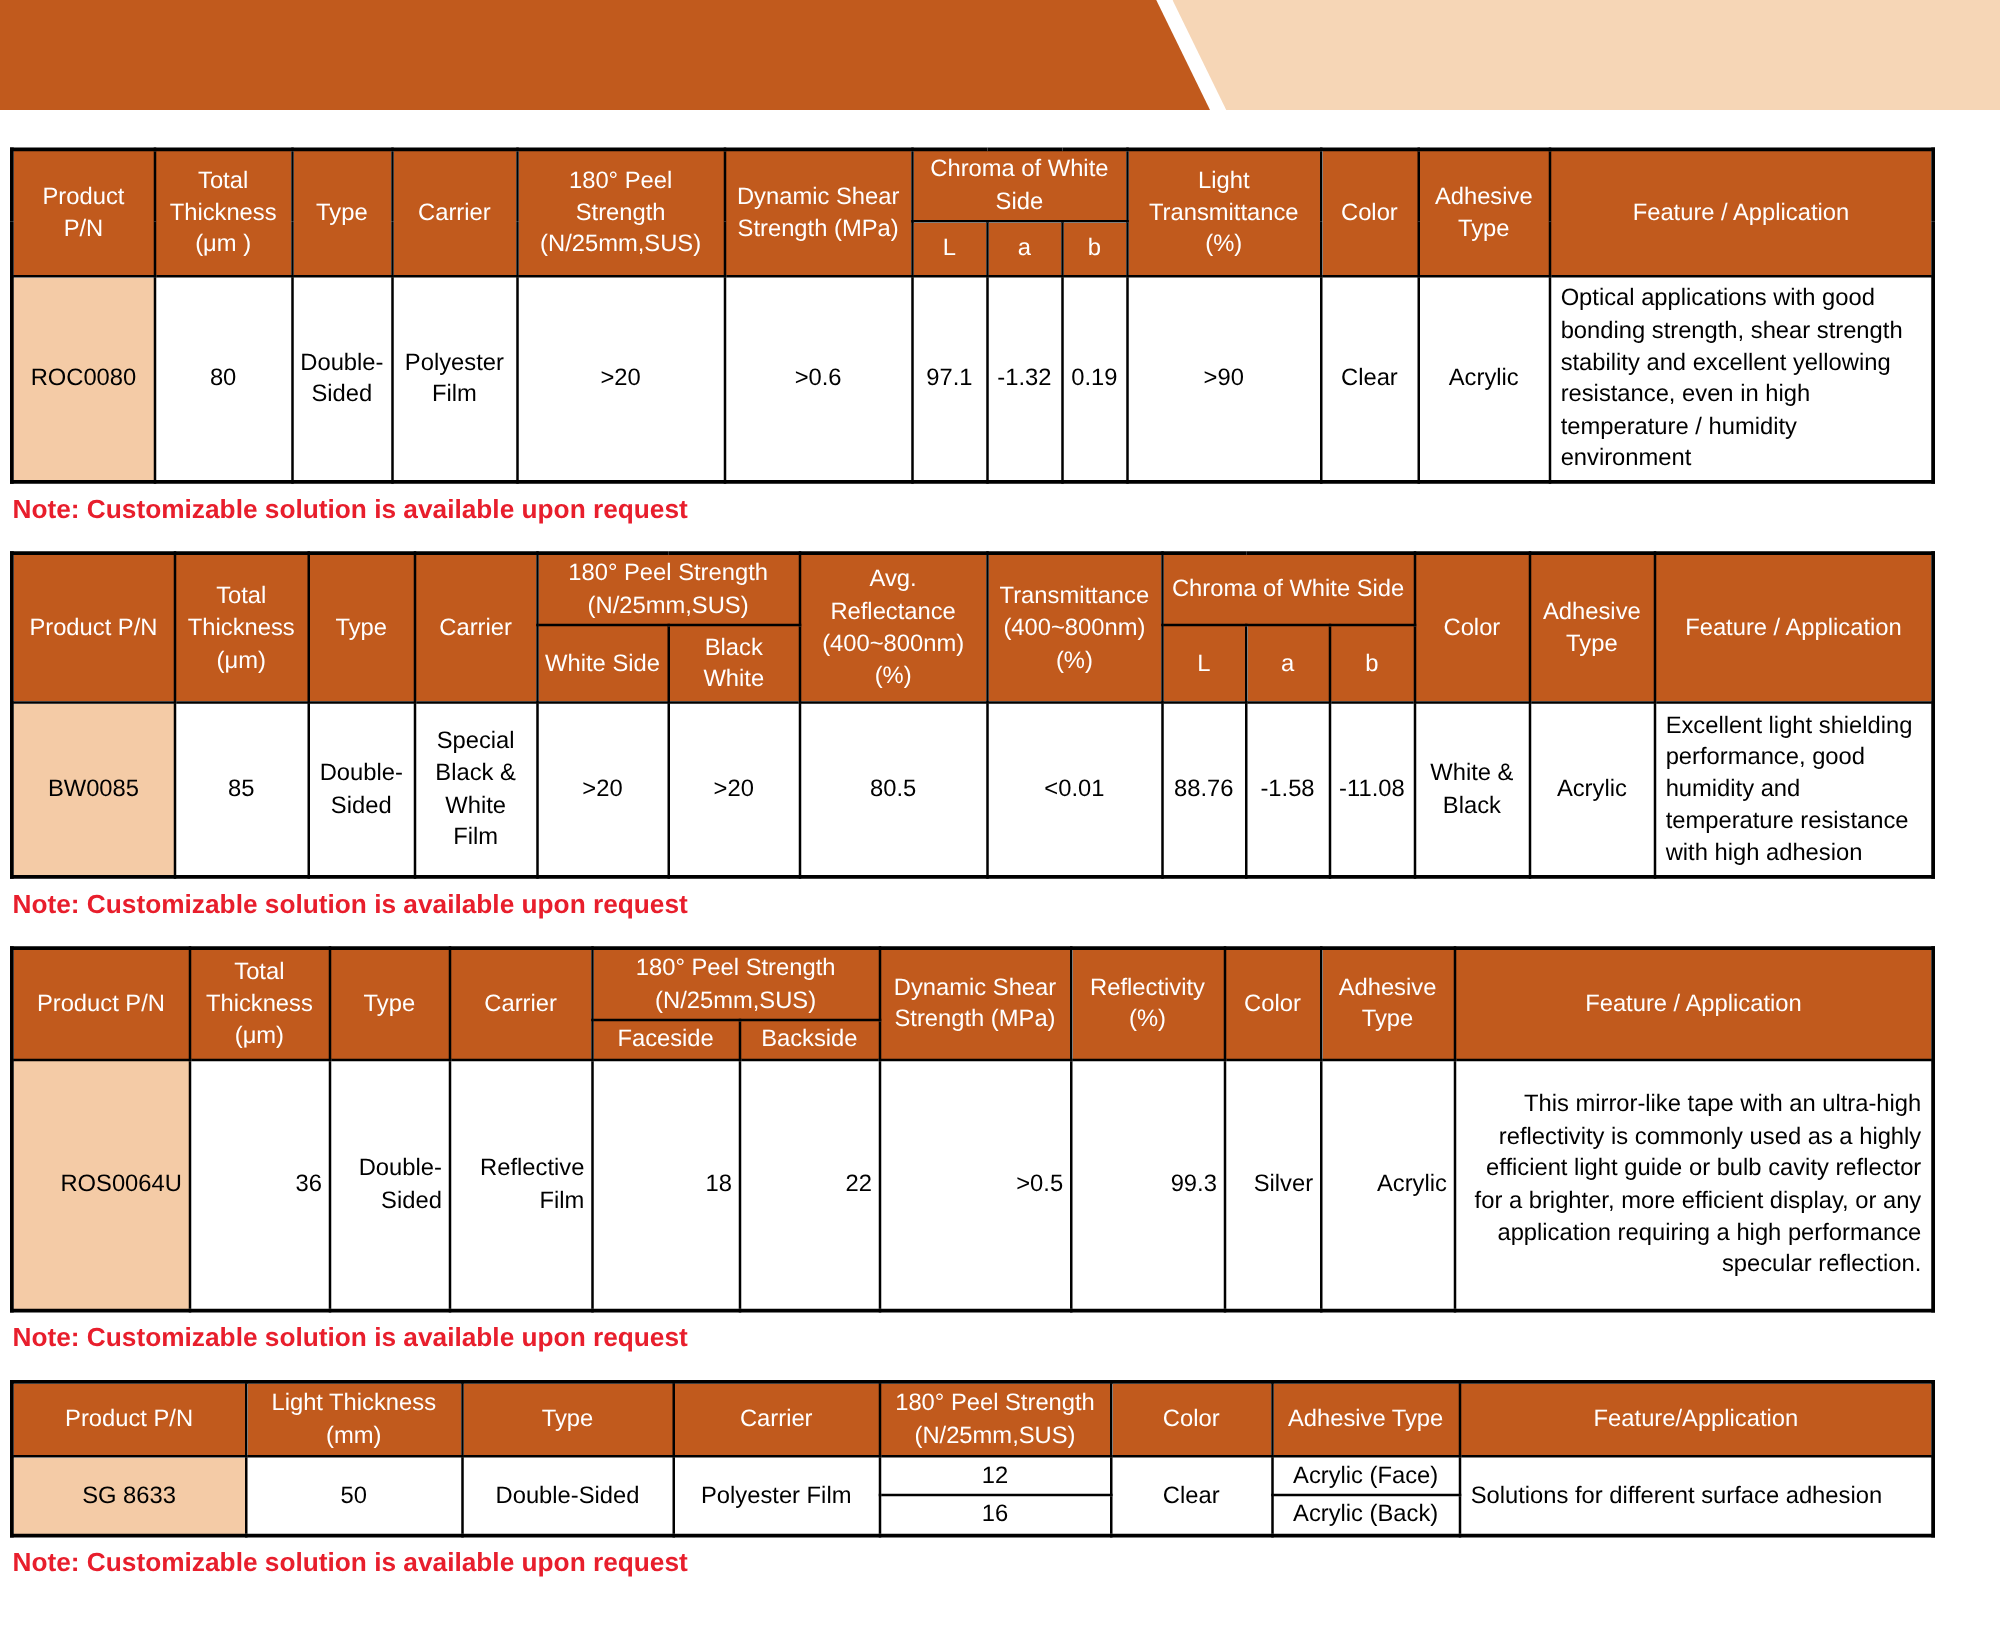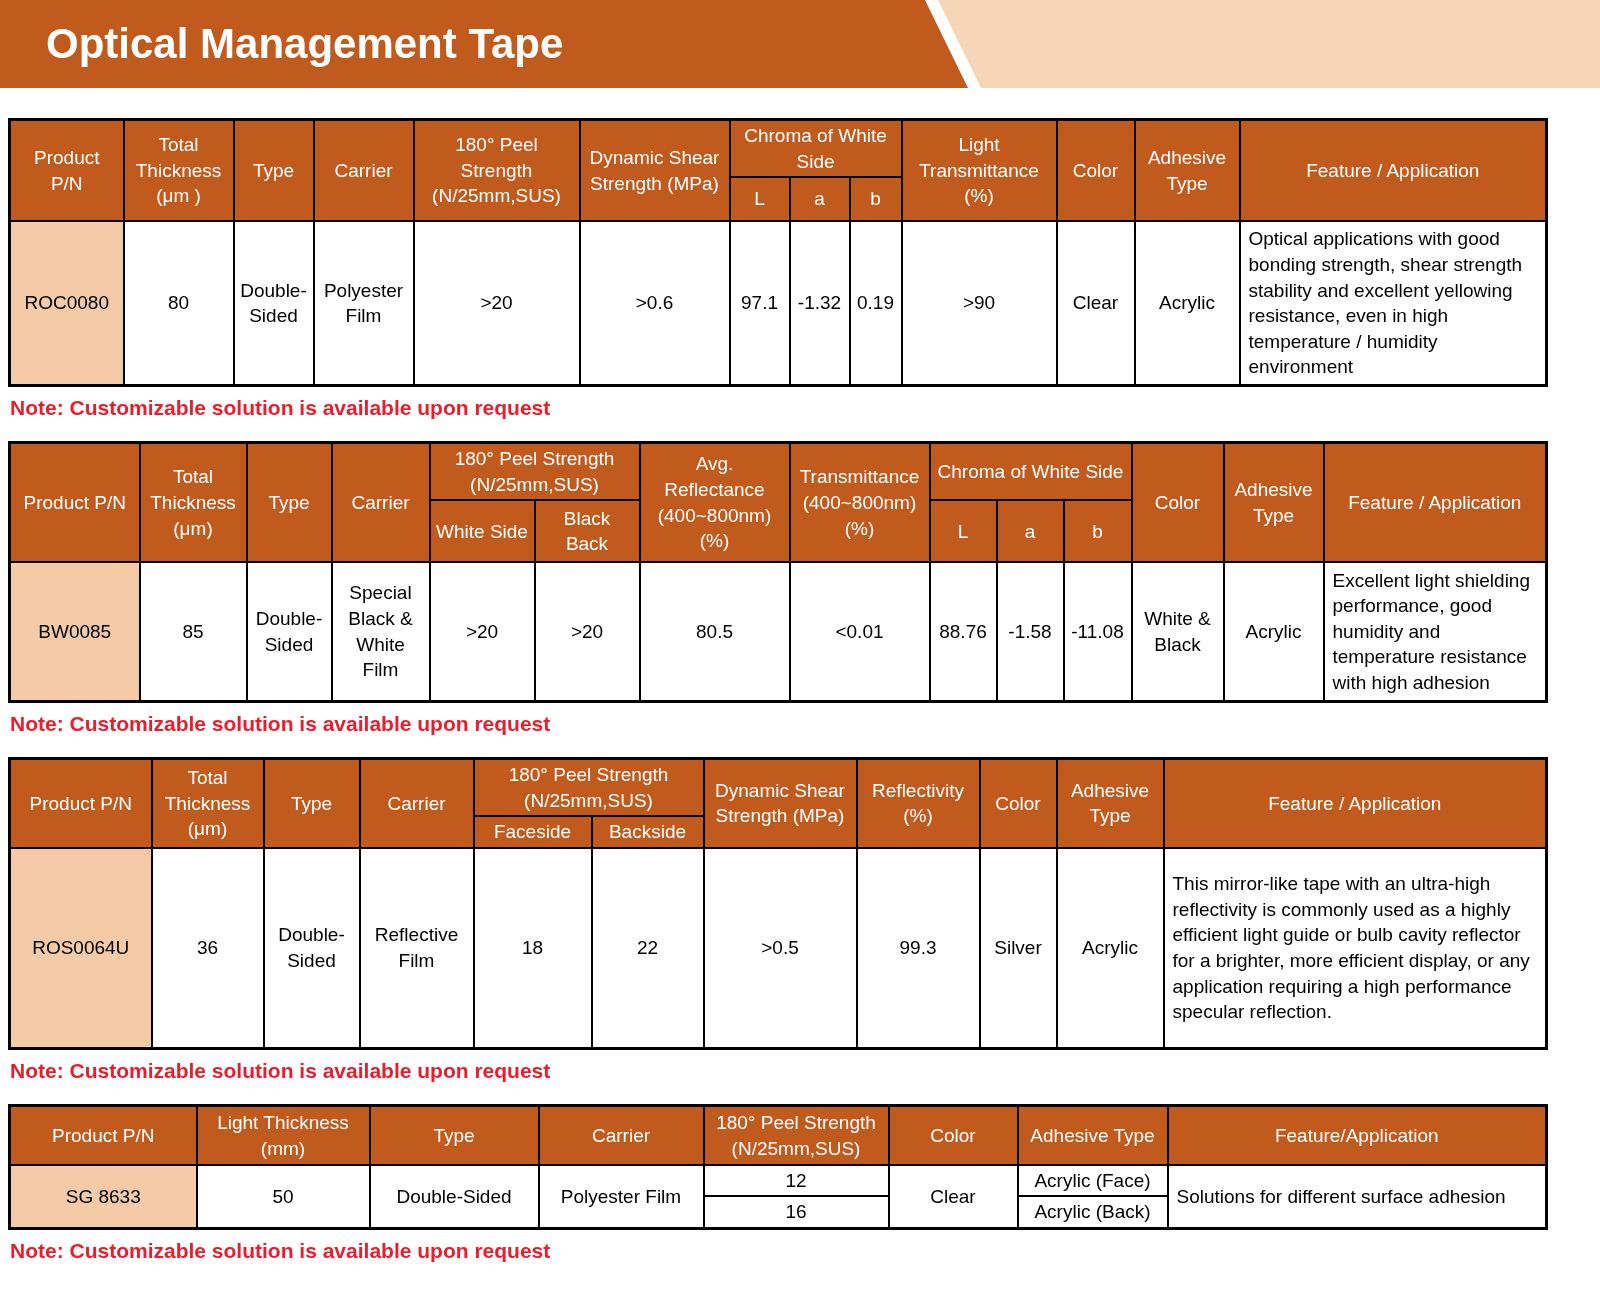--- a/index.html
+++ b/index.html
@@ -32,30 +32,29 @@
     background:var(--header_bg); color:var(--header_text);
     font-weight:normal; font-size:19px; text-align:center; vertical-align:middle; line-height:1.35;
   }
   td { font-size:19px; text-align:center; vertical-align:middle; background:#fff; line-height:1.35; }
   td.pn { background:var(--product_cell_bg); }
   td.feature { text-align:left; padding:4px 8px; }
   .note { color:var(--note_text); font-size:21px; margin:9px 0 21px 2px;font-weight:bold; }
   
   .t1 tr.top th { height:57px; }  .t1 tr.sub th { height:44px; }  .t1 tr.data td { height:161px; }
   .t2 tr.top th { height:56px; }  .t2 tr.sub th { height:62px; }  .t2 tr.data td { height:139px; }
-  .t3 tr.top th { height:55px; }  .t3 tr.sub th { height:26px; }  .t3 tr.data td { height:201px; }
+  .t3 tr.top th { height:55px; }  .t3 tr.sub th { height:26px; }  .t3 tr.data td { height:201px;text-align:right; }
   .t4 tr.top th { height:59px; }  .t4 tr.data td { height:24px; }
 </style>
 </head>
 <body>
 
 <div class="banner">
   <div class="orange"></div>
   <div class="stripe"></div>
-  <div class="title">Optical Management Tape</div>
 </div>
 
 <div class="content">
 
   <table class="t1">
     <colgroup>
       <col style="width:114px">
         <col style="width:110px">
         <col style="width:80px">
         <col style="width:100px">
@@ -133,21 +132,21 @@
       <th colspan="2">180° Peel Strength (N/25mm,SUS)</th>
       <th rowspan="2">Avg. Reflectance (400~800nm) (%)</th>
       <th rowspan="2">Transmittance (400~800nm) (%)</th>
       <th colspan="3">Chroma of White Side</th>
       <th rowspan="2">Color</th>
       <th rowspan="2">Adhesive Type</th>
       <th rowspan="2">Feature / Application</th>
     </tr>
     <tr class="sub">
       <th>White Side</th>
-      <th>Black Back</th>
+      <th>Black White</th>
       <th>L</th>
       <th>a</th>
       <th>b</th>
     </tr>
     <tr class="data">
       <td class="pn">BW0085</td>
       <td>85</td>
       <td>Double-Sided</td>
       <td>Special Black &amp; White Film</td>
       <td>&gt;20</td>

